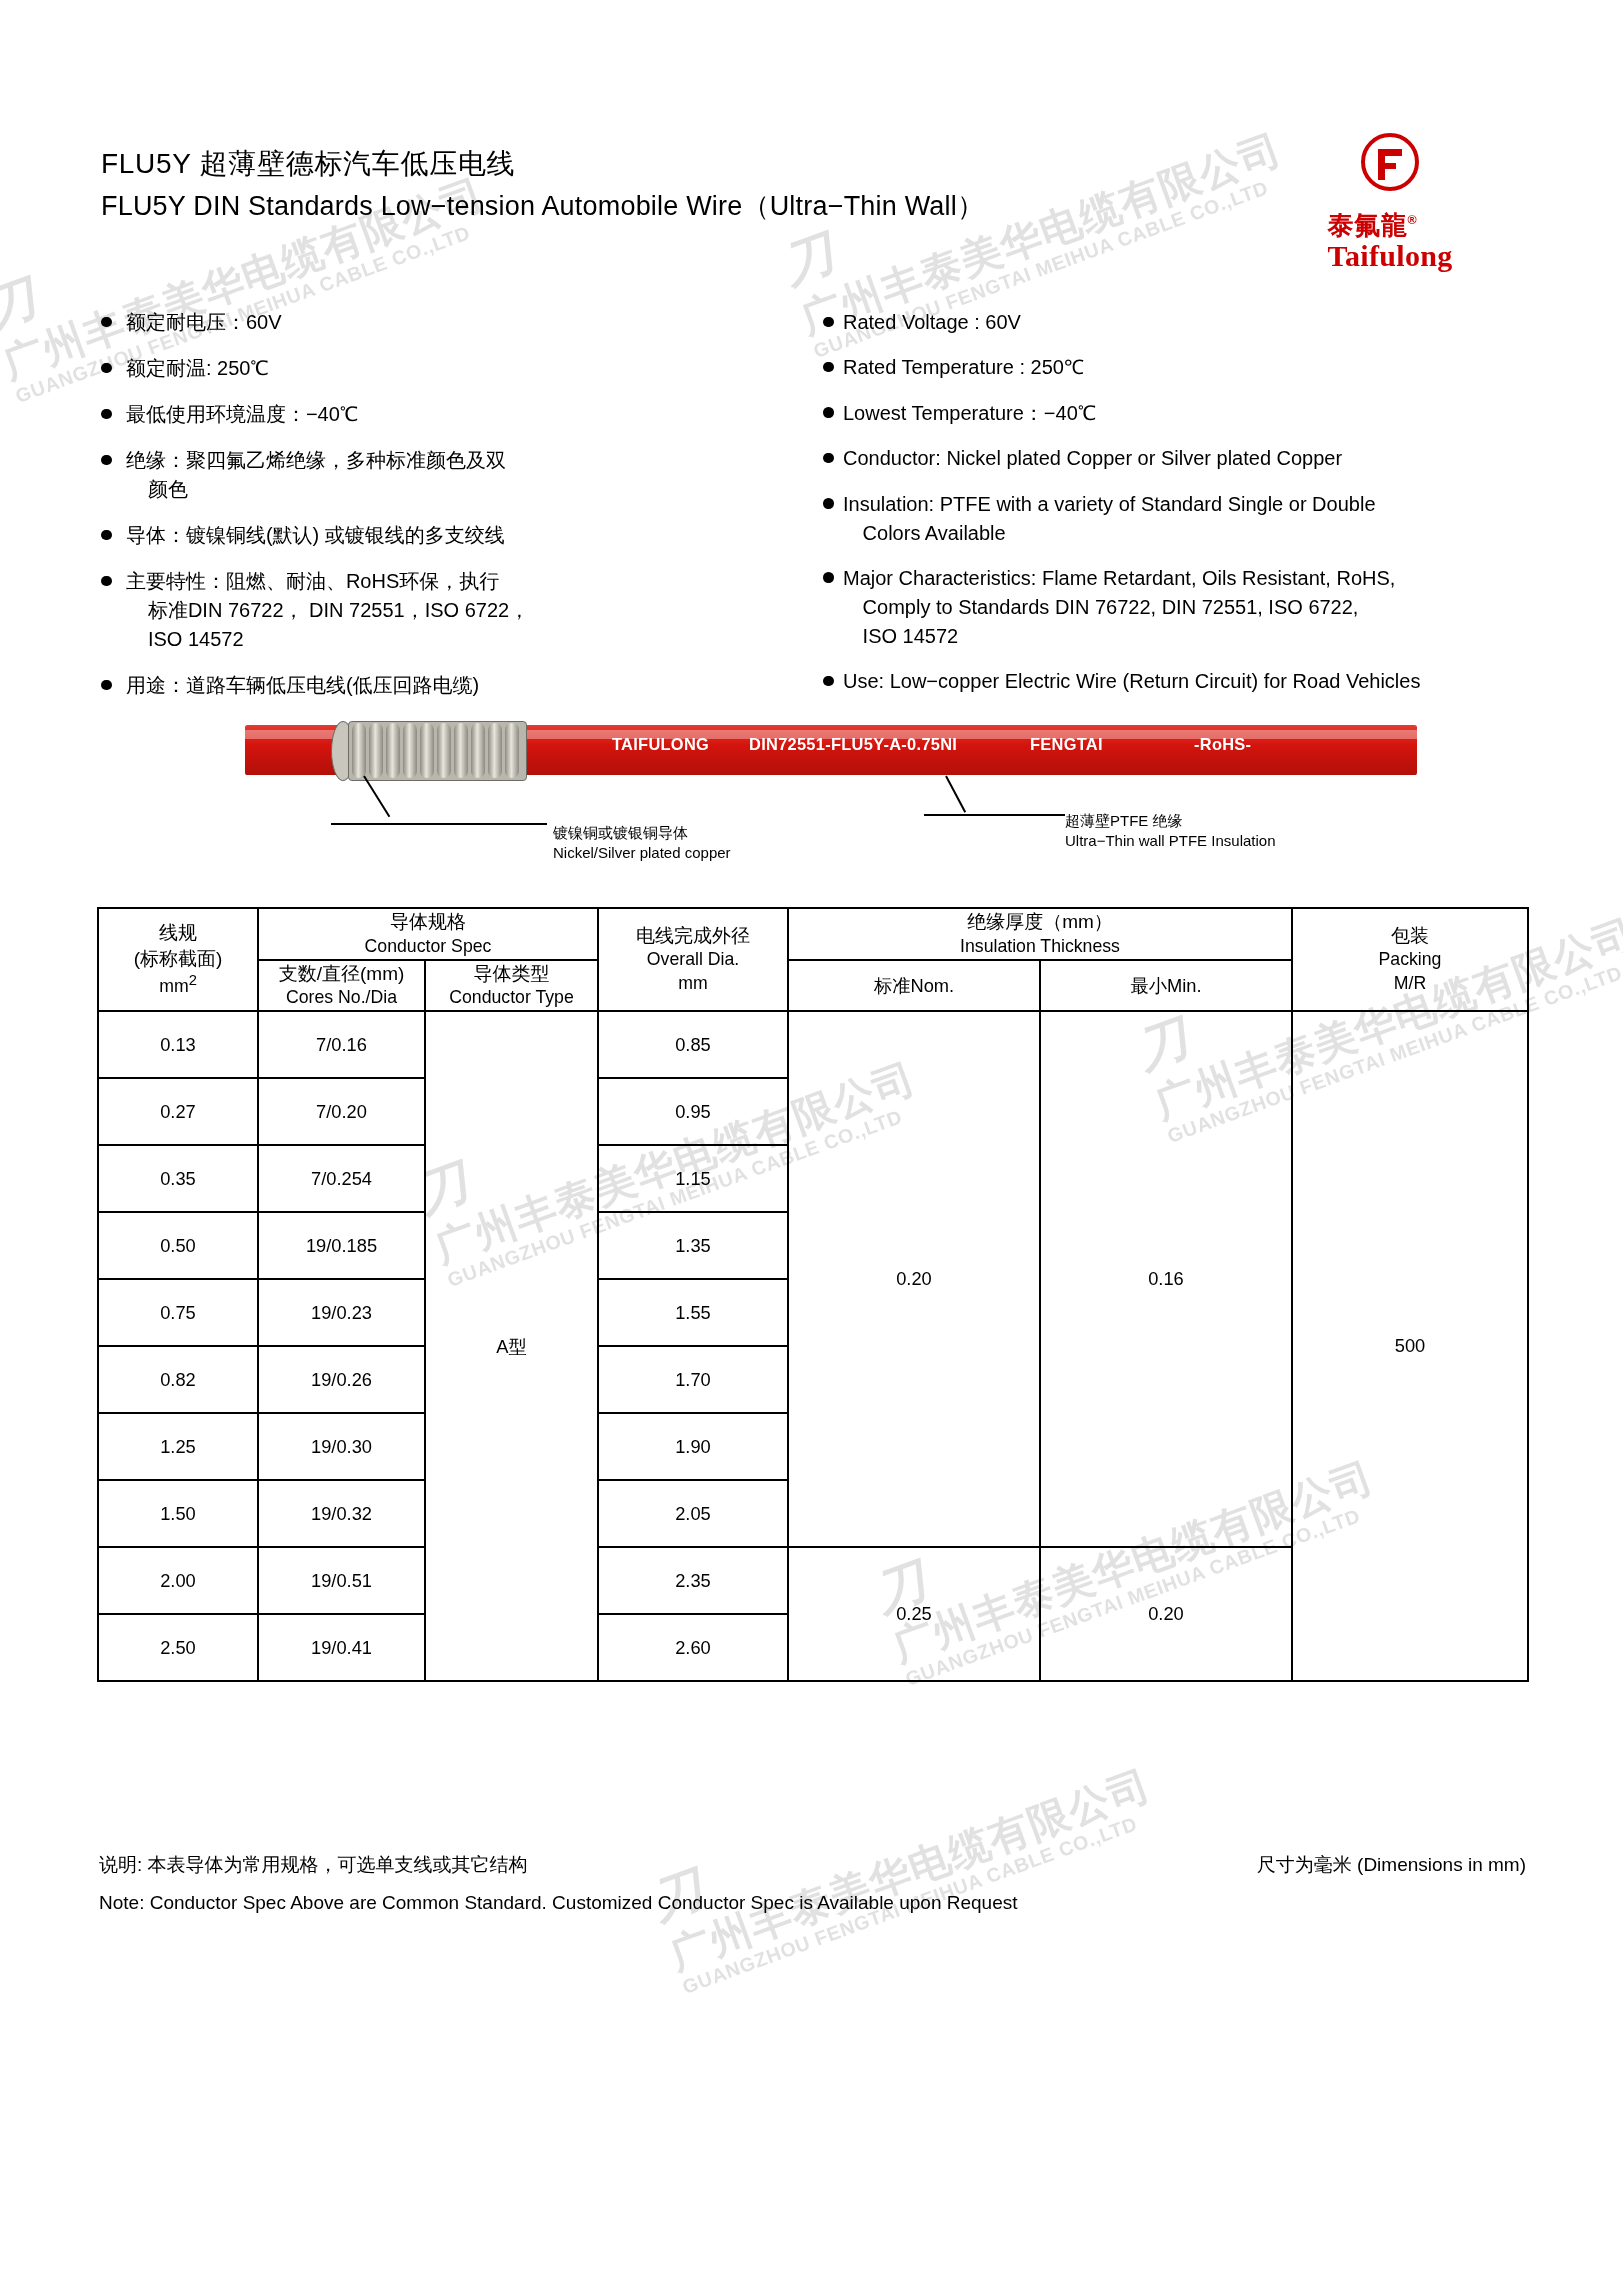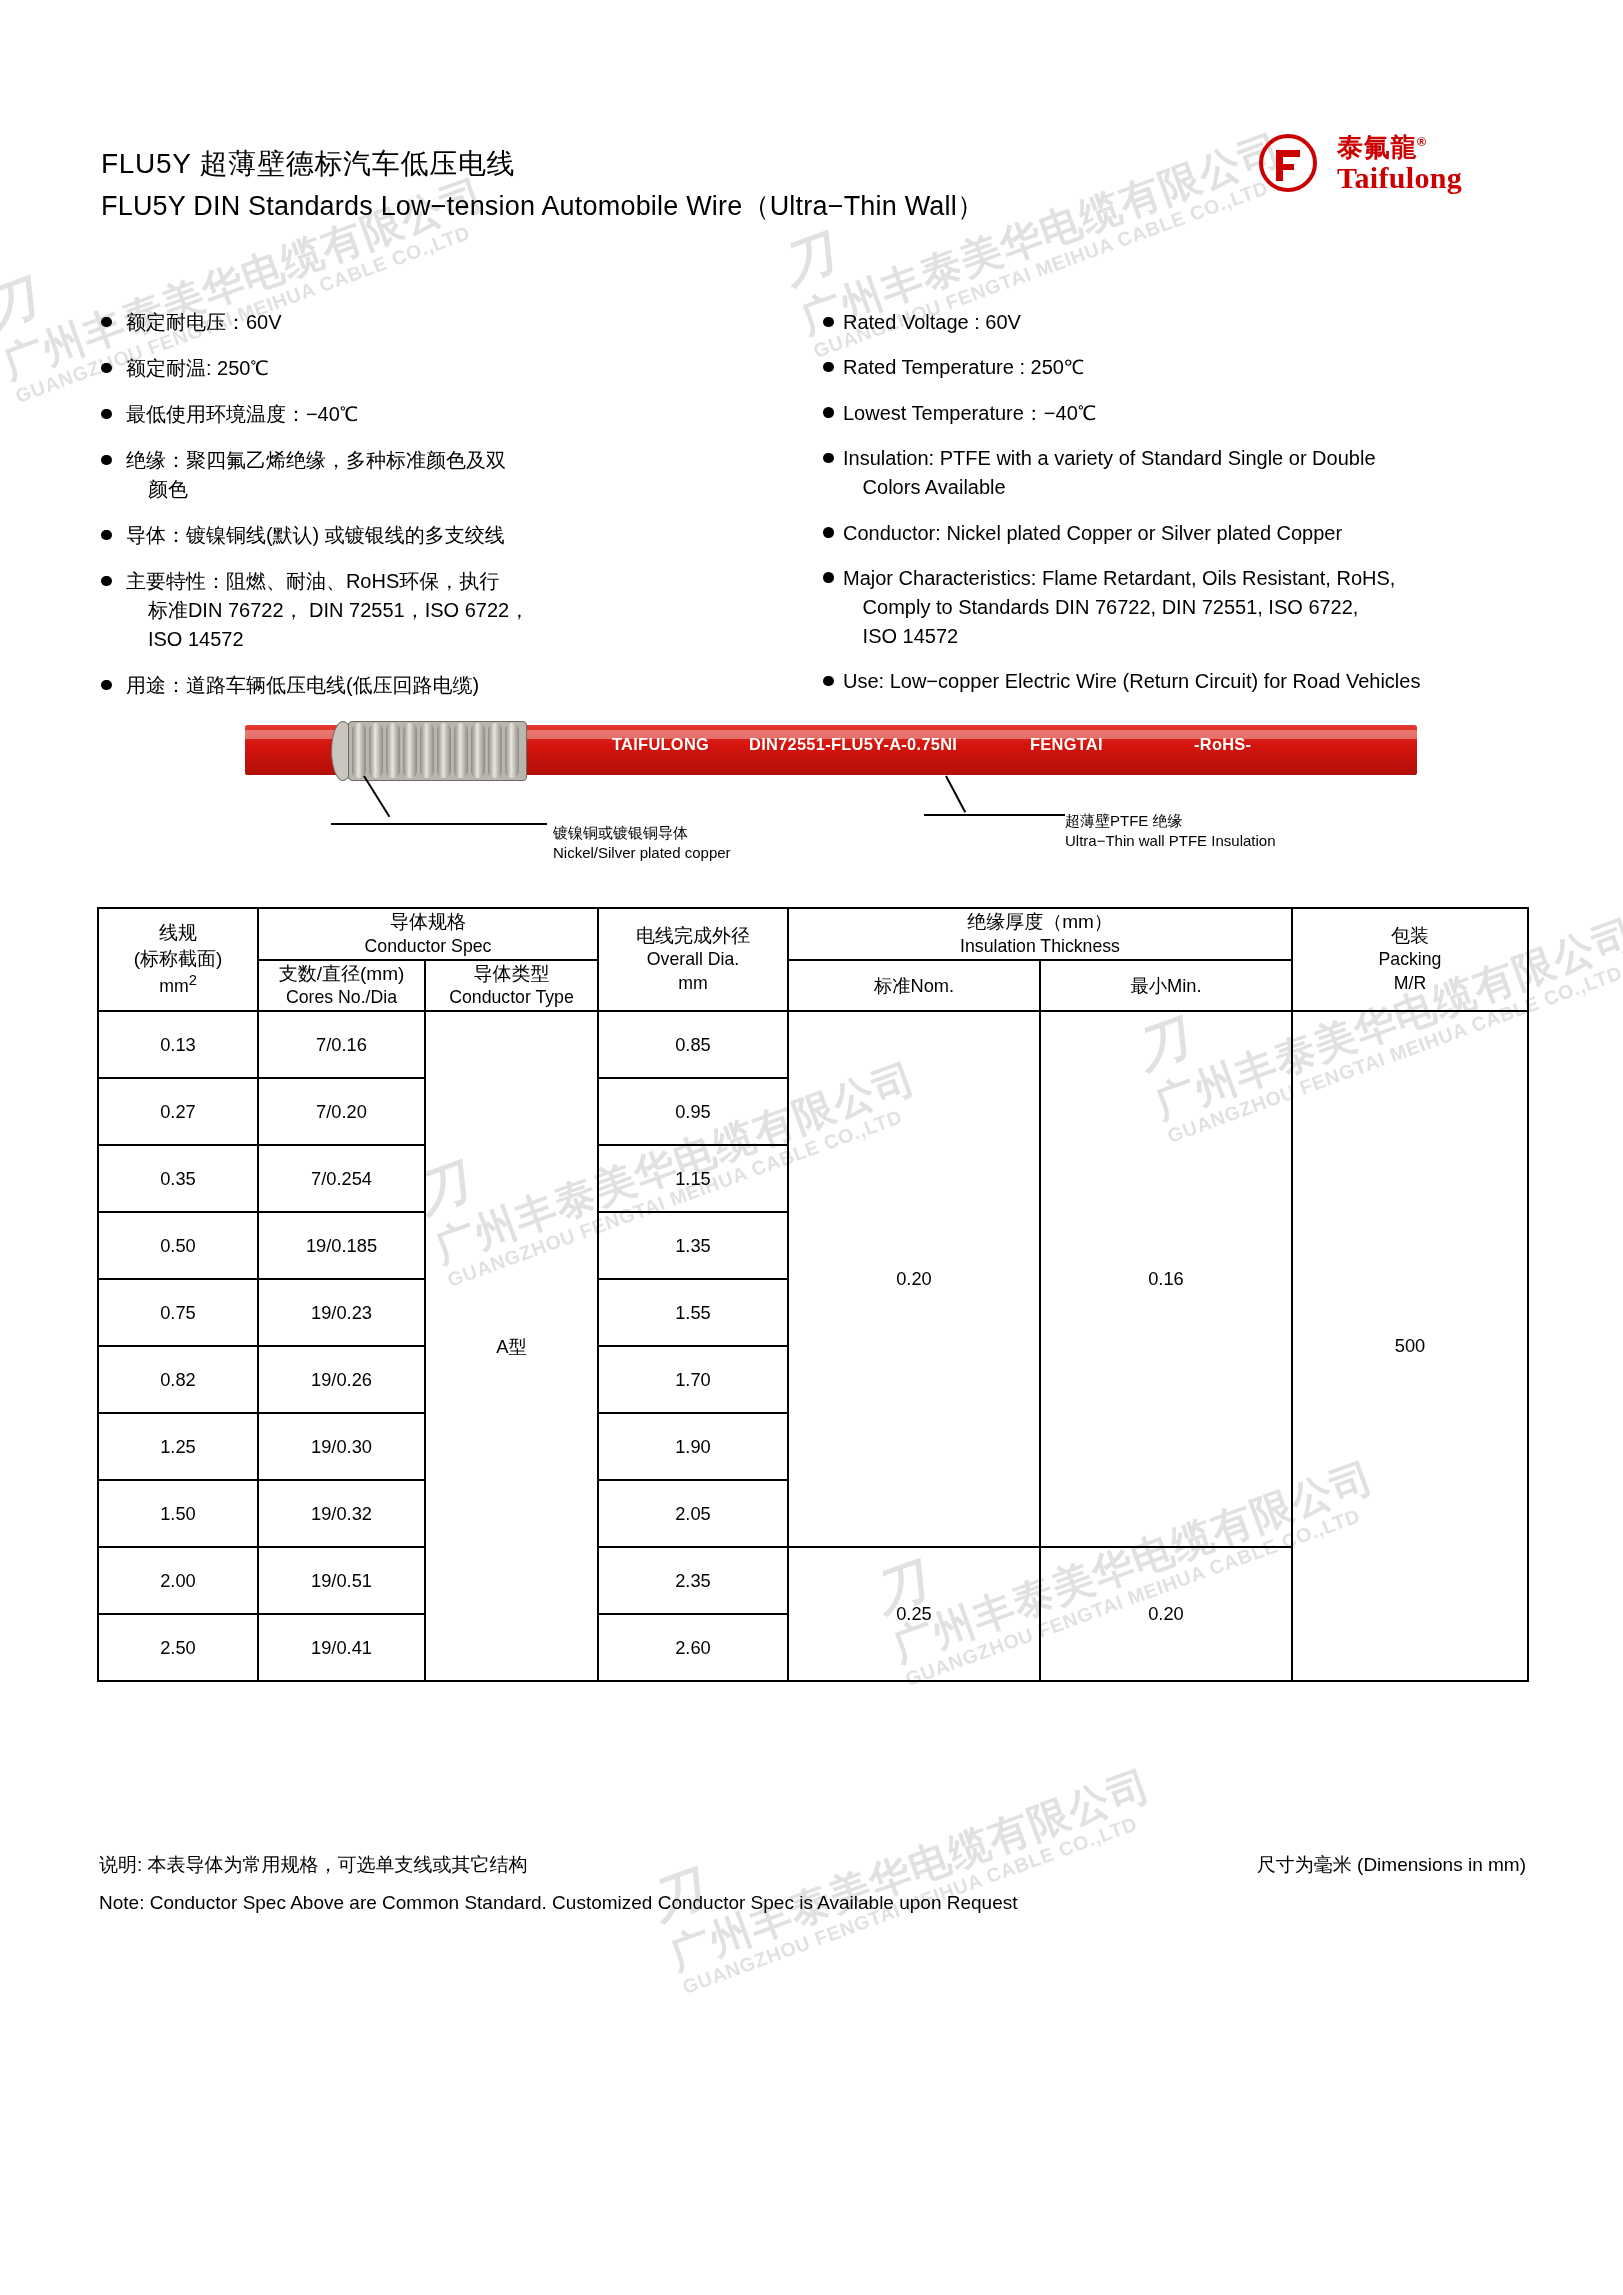--- a/index.html
+++ b/index.html
@@ -79,21 +79,23 @@
     position: absolute;
     right: 0;
     top: -11.8px;
     width: 262px;
     height: 85px;
     text-align: right;
   }
   .logo-row {
     display: flex;
     align-items: center;
+    justify-content: flex-end;
     gap: 20px;
+    flex-direction: column;
   }
   .logo-mark {
     width: 58px;
     height: 58px;
     border-radius: 50%;
     border: 4.6px solid #cc0000;
     position: relative;
     box-sizing: border-box;
     flex: none;
   }
@@ -426,28 +428,28 @@
       <div class="spec-item">
         <span class="bullet"></span>
         <span class="spec-text"><span>Rated Temperature : 250℃</span></span>
       </div>
       <div class="spec-item">
         <span class="bullet"></span>
         <span class="spec-text"><span>Lowest Temperature：−40℃</span></span>
       </div>
       <div class="spec-item">
         <span class="bullet"></span>
+        <span class="spec-text"><span>Conductor: Nickel plated Copper or Silver plated Copper</span></span>
+      </div>
+      <div class="spec-item">
+        <span class="bullet"></span>
         <span class="spec-text">
           <span>Insulation: PTFE with a variety of Standard Single or Double</span>
           <span class="l2">Colors Available</span>
         </span>
-      </div>
-      <div class="spec-item">
-        <span class="bullet"></span>
-        <span class="spec-text"><span>Conductor: Nickel plated Copper or Silver plated Copper</span></span>
       </div>
       <div class="spec-item">
         <span class="bullet"></span>
         <span class="spec-text">
           <span>Major Characteristics: Flame Retardant, Oils Resistant, RoHS,</span>
           <span class="l2">Comply to Standards DIN 76722, DIN 72551, ISO 6722,</span>
           <span class="l2">ISO 14572</span>
         </span>
       </div>
       <div class="spec-item">

